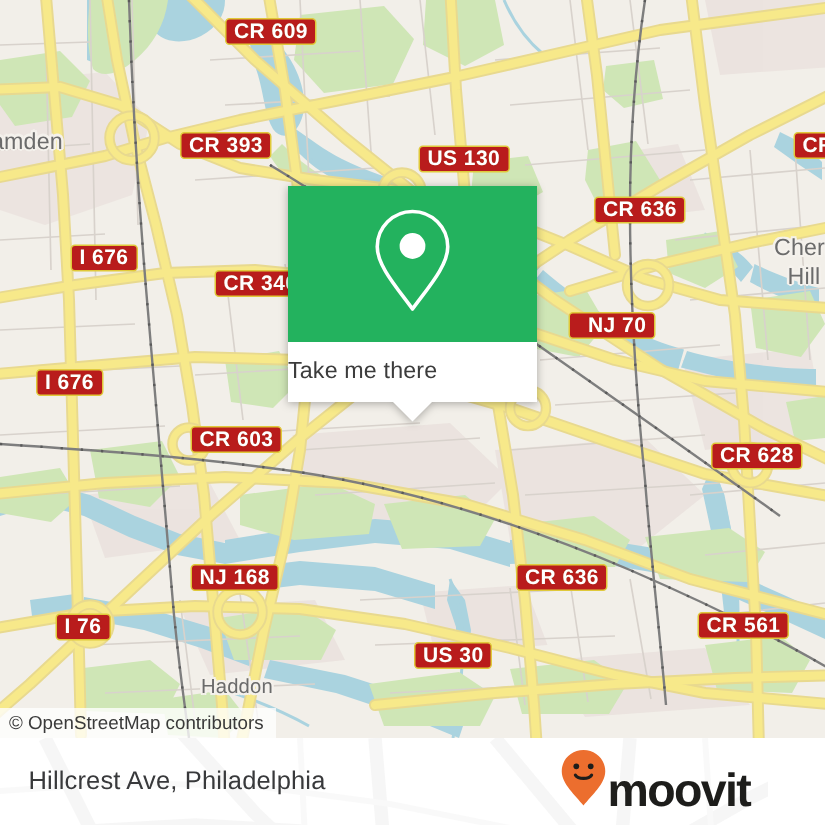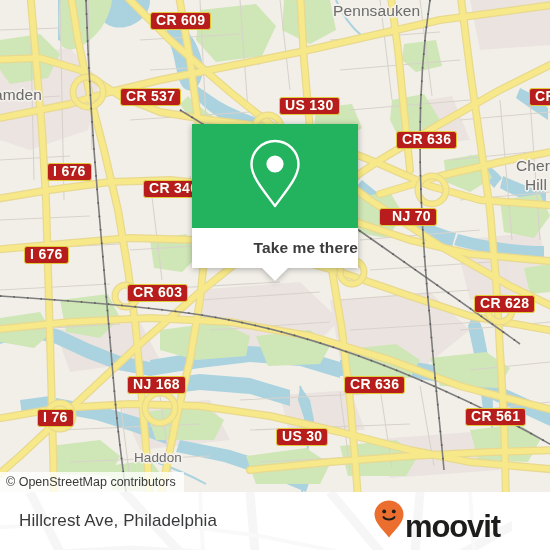--- a/index.html
+++ b/index.html
@@ -70,23 +70,22 @@
     filter: drop-shadow(0 1px 3px rgba(0,0,0,.30));
   }
   .card-top {
     height: 104px;
     background: #23b25e;
     display: flex; align-items: center; justify-content: center;
   }
   .card-bottom {
     height: 40px;
     background: #ffffff;
-    display: flex; align-items: center; justify-content: flex-end;
+    display: flex; align-items: center; justify-content: flex-start;
     position: relative;
-    font-weight: bold;
   }
   .card-bottom .cta {
     color: #3c3c3c;
     font-size: 15.5px;
     letter-spacing: .1px;
   }
   .tail {
     position: absolute;
     left: 50%; bottom: -13px;
     margin-left: -13px;
@@ -308,27 +307,26 @@
       </g>
       <g fill="none" stroke="#5a5a5a" stroke-width="1.6" stroke-dasharray="1.5 12">
         <path d="M180,110 C230,140 290,182 350,224 C410,266 470,308 520,344"></path>
         <path d="M0,296 C60,300 120,304 180,312 C260,322 340,346 420,380 C480,406 530,432 560,450"></path>
         <path d="M430,0 C424,40 420,90 420,140 C420,200 424,260 430,320 C434,372 440,424 444,470"></path>
         <path d="M86,0 C88,60 92,130 98,200 C104,270 110,340 116,410 C120,450 124,476 126,492"></path>
       </g>
     </svg>
 
     <div class="place-label big" style="left:-6px;  top:86px;">amden</div>
-    <div class="place-label big" style="left:333px; top:2px;">Pennsauken</div>
     <div class="place-label big" style="left:516px; top:157px;">Cherry</div>
     <div class="place-label big" style="left:525px; top:176px;">Hill</div>
     <div class="place-label" style="left:134px; top:450px;">Haddon</div>
 
     <div class="shield" style="left:150px; top:12px;">CR 609</div>
-    <div class="shield" style="left:120px; top:88px;">CR 537</div>
+    <div class="shield" style="left:120px; top:88px;">CR 393</div>
     <div class="shield" style="left:279px; top:97px;">US 130</div>
     <div class="shield" style="left:396px; top:131px;">CR 636</div>
     <div class="shield" style="left:47px;  top:163px;">I 676</div>
     <div class="shield" style="left:143px; top:180px;">CR 340</div>
     <div class="shield" style="left:379px; top:208px;padding-left:12px;">NJ 70</div>
     <div class="shield" style="left:529px; top:88px;">CR 6</div>
     <div class="shield" style="left:24px;  top:246px;">I 676</div>
     <div class="shield" style="left:127px; top:284px;">CR 603</div>
     <div class="shield" style="left:474px; top:295px;">CR 628</div>
     <div class="shield" style="left:344px; top:376px;">CR 636</div>

